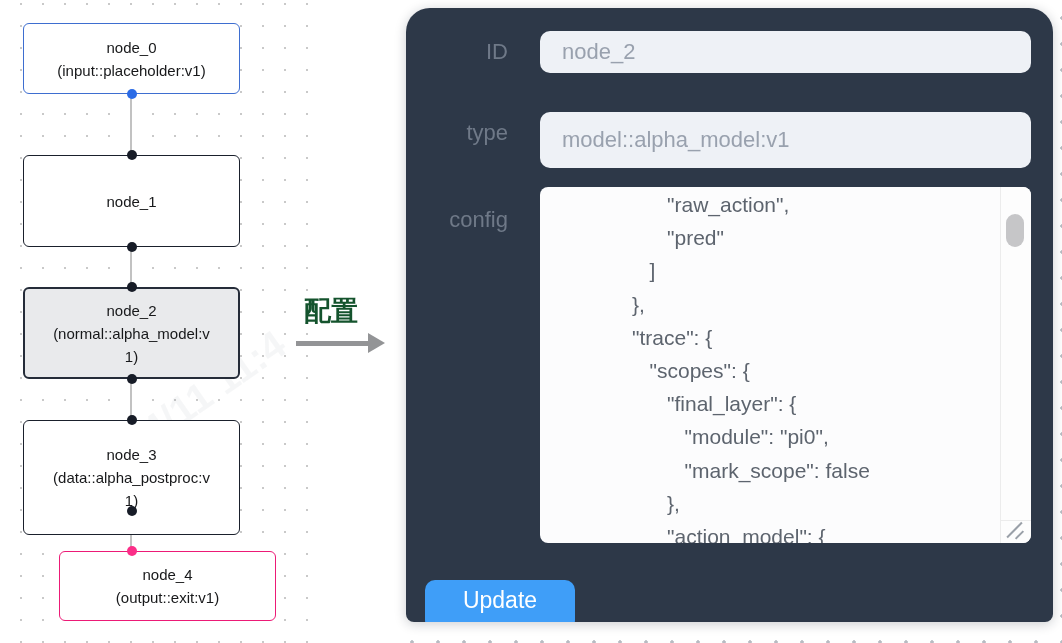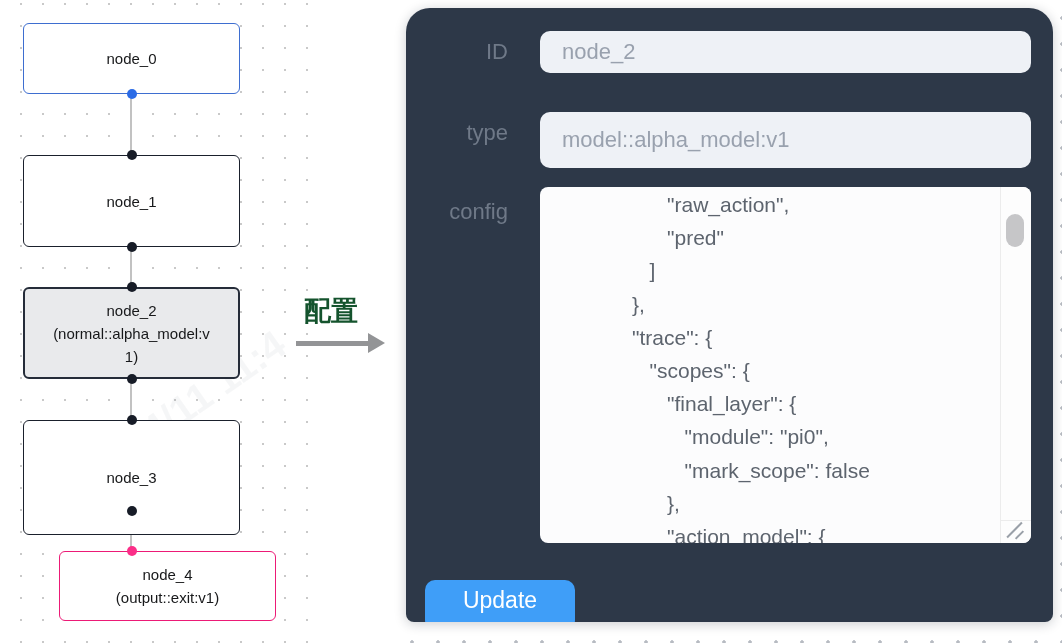--- a/index.html
+++ b/index.html
@@ -45,21 +45,21 @@
   .arrow-head{position:absolute;left:368px;top:333px;width:0;height:0;
     border-left:17px solid #939496;border-top:10.5px solid transparent;border-bottom:10.5px solid transparent;}
   
   .panel{
     position:absolute;left:406px;top:8px;width:647px;height:614px;background:#2d3848;
     border-radius:24px 24px 8px 8px;overflow:hidden;box-shadow:0 2px 12px rgba(20,28,40,.22);
   }
   .flabel{position:absolute;left:0;width:102px;text-align:right;font-size:22px;color:#6f7988;}
   .lbl-id{top:31px;}
   .lbl-type{top:112px;}
-  .lbl-config{top:191px;}
+  .lbl-config{top:199px;}
   .finput{
     position:absolute;left:134px;width:491px;height:42px;box-sizing:border-box;
     background:#eef1f6;border:none;outline:none;border-radius:10px;
     font-family:inherit;font-size:22px;color:#99a1ae;padding:0 22px;
   }
   .in-id{top:23px;}
   .in-type{top:104px;height:56px;}
   .config-box{
     position:absolute;left:134px;top:179px;width:491px;height:356px;
     background:#fcfcfd;border-radius:8px;overflow:hidden;
@@ -95,30 +95,32 @@
 
   <div class="wm wm1">2025/04/11 11:4</div>
 
   <div class="edge" style="top:94px;height:61px;"></div>
   <div class="edge" style="top:247px;height:40px;"></div>
   <div class="edge" style="top:379px;height:41px;"></div>
   <div class="edge" style="top:511px;height:40px;"></div>
 
   <div class="node n0">
     <span class="title">node_0</span>
+    <span class="sub">(input::placeholder:v1)</span>
   </div>
   <div class="node n1">
     <span class="title">node_1</span>
   </div>
   <div class="node n2">
     <span class="title">node_2</span>
     <span class="sub">(normal::alpha_model:v1)</span>
   </div>
   <div class="node n3">
     <span class="title">node_3</span>
+    <span class="sub">(data::alpha_postproc:v1)</span>
   </div>
   <div class="node n4">
     <span class="title">node_4</span>
     <span class="sub">(output::exit:v1)</span>
   </div>
 
   <div class="cdot blue" style="top:89px;"></div>
   <div class="cdot" style="top:150px;"></div>
   <div class="cdot" style="top:242px;"></div>
   <div class="cdot" style="top:282px;"></div>

